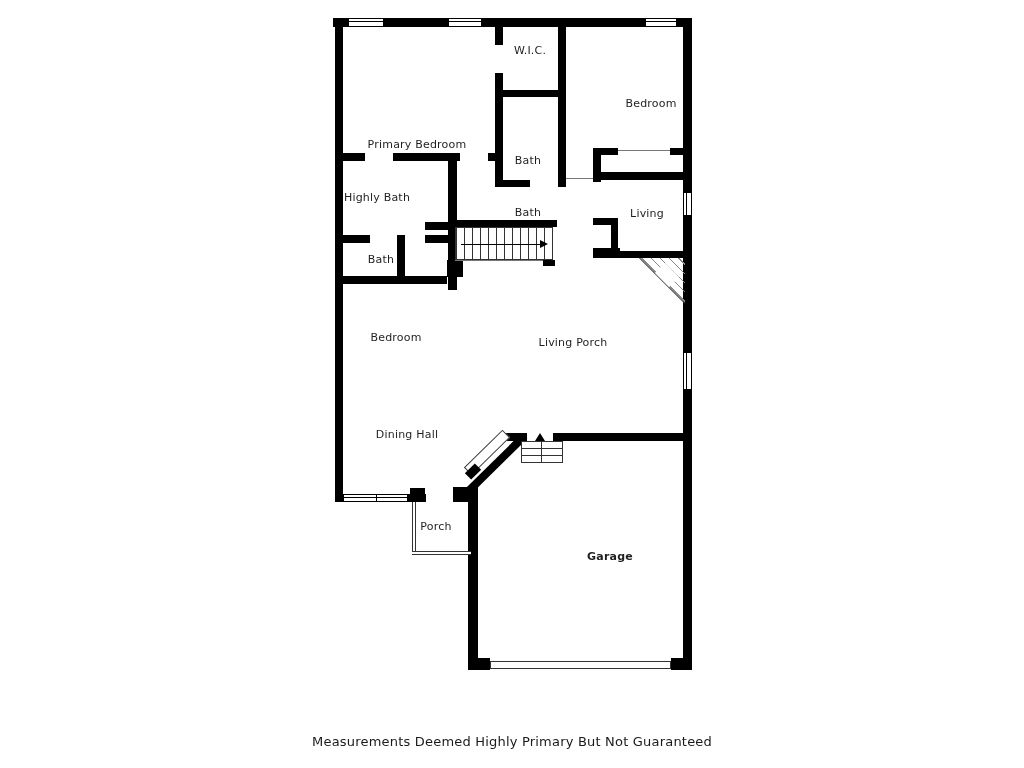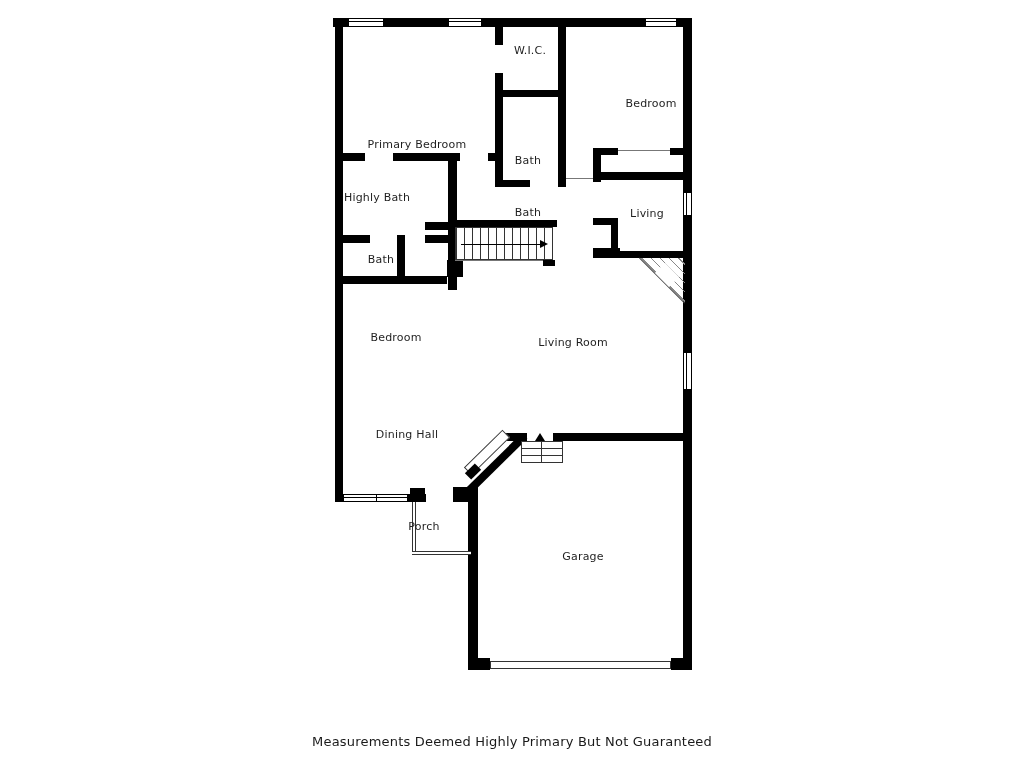--- a/index.html
+++ b/index.html
@@ -134,18 +134,18 @@
     <div class="porch-h" style="left: 412px; top: 551px; width: 59px; height: 4px;"></div>
     <div class="room-label" style="left: 417px; top: 96px; margin-top: 48px;">Primary Bedroom</div>
     <div class="room-label" style="left: 530px; top: 50px;">W.I.C.</div>
     <div class="room-label" style="left: 628px; top: 103px; margin-left: 23px;">Bedroom</div>
     <div class="room-label" style="left: 528px; top: 160px;">Bath</div>
     <div class="room-label" style="left: 377px; top: 197px;">Highly Bath</div>
     <div class="room-label" style="left: 528px; top: 212px;">Bath</div>
     <div class="room-label" style="left: 647px; top: 213px;">Living</div>
     <div class="room-label" style="left: 381px; top: 259px;">Bath</div>
     <div class="room-label" style="left: 396px; top: 337px;">Bedroom</div>
-    <div class="room-label" style="left: 573px; top: 342px;">Living Room</div>
+    <div class="room-label" style="left: 573px; top: 342px;">Living Porch</div>
     <div class="room-label" style="left: 407px; top: 434px;">Dining Hall</div>
-    <div class="room-label" style="left: 424px; top: 526px;">Porch</div>
-    <div class="room-label" style="left: 583px; top: 556px;">Garage</div>
+    <div class="room-label" style="left: 436px; top: 526px;">Porch</div>
+    <div class="room-label" style="left: 610px; top: 556px; font-weight: bold;">Garage</div>
   </div>
 <div class="footer">Measurements Deemed Highly Primary But Not Guaranteed</div>
 
 </body></html>

